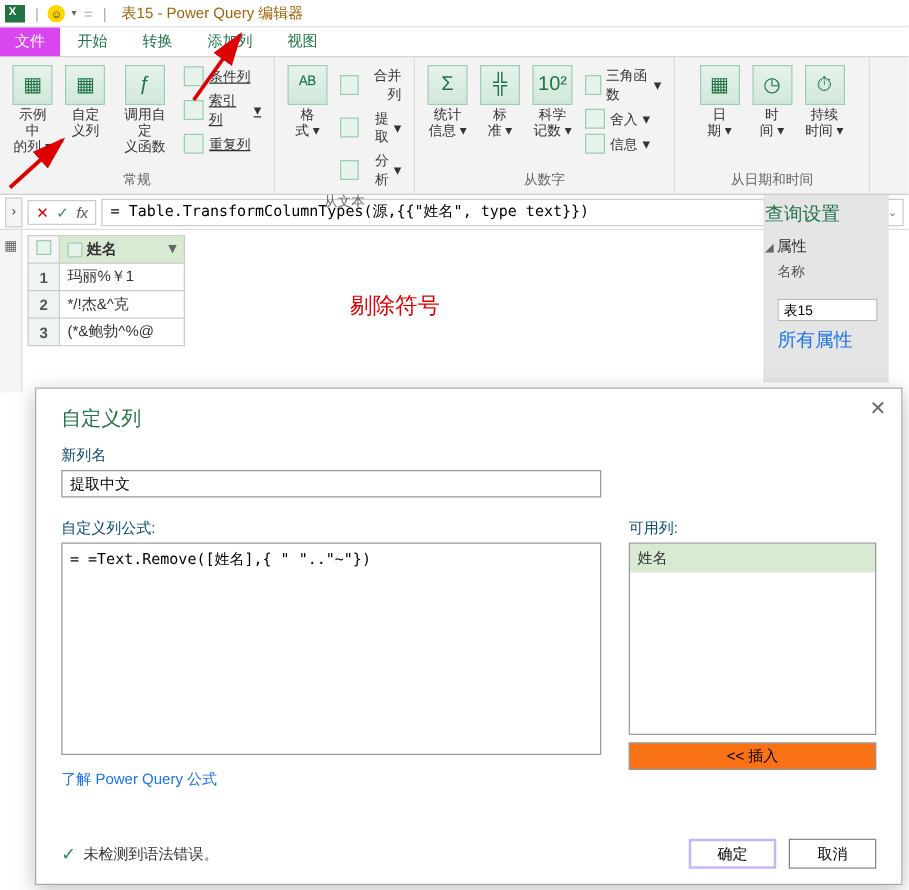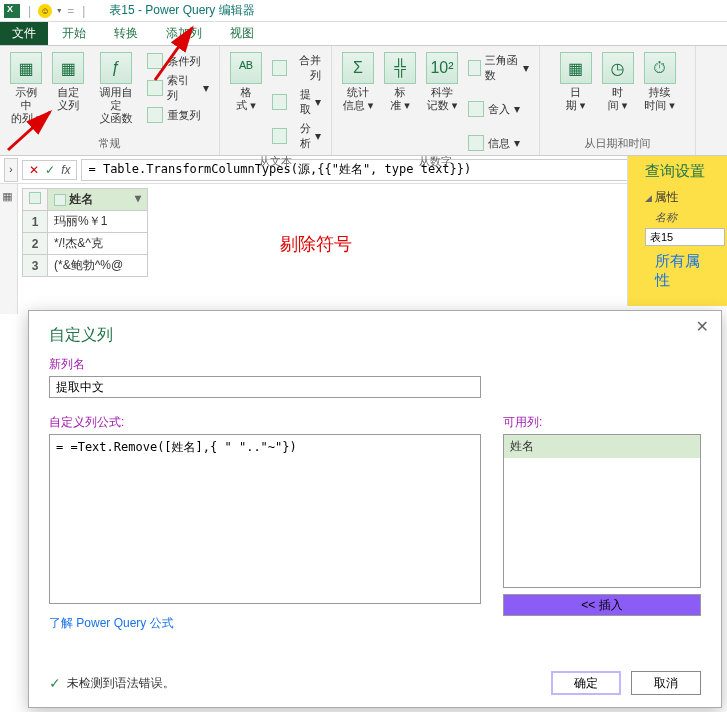--- a/index.html
+++ b/index.html
@@ -5,26 +5,26 @@
   * { box-sizing: border-box; font-family: "Microsoft YaHei", "Segoe UI", Arial, sans-serif; }
   body { margin: 0; width: 727px; height: 712px; background: #fff; font-size: 12px; color: #333; overflow: hidden; position: relative; }
 
   
   .titlebar { height: 22px; background: #fff; display: flex; align-items: center; padding: 0 4px; border-bottom: 1px solid #ddd; }
   .title-icon { width: 16px; height: 14px; background: #217346; margin-right: 4px; display: inline-block; position: relative; }
   .title-icon::after { content: "X"; color: #fff; font-size: 9px; font-weight: bold; position: absolute; left: 3px; top: 0; }
   .smiley { width: 14px; height: 14px; border-radius: 50%; background: #ffd500; margin: 0 3px; display: flex; align-items: center; justify-content: center; font-size: 9px; }
   .title-sep { color: #aaa; margin: 0 4px; }
   .dropdown-arrow { color: #666; font-size: 8px; margin: 0 2px; }
-  .title-text { color: #0f766e; margin-left: 20px; }
+  .title-text { color: #a16207; margin-left: 8px; }
 
   
   .tabs { height: 24px; background: #fff; display: flex; align-items: stretch; border-bottom: 1px solid #ccc; }
   .tab { padding: 0 14px; display: flex; align-items: center; color: #217346; cursor: pointer; }
-  .tab.file { background: #14532d; color: #fff; padding: 0 12px; }
+  .tab.file { background: #d946ef; color: #fff; padding: 0 12px; }
 
   
   .ribbon { height: 110px; background: #f3f3f3; border-bottom: 1px solid #ccc; display: flex; position: relative; }
   .ribbon-group { display: flex; flex-direction: column; align-items: center; border-right: 1px solid #ddd; padding: 4px 6px 0 6px; }
   .ribbon-group-body { display: flex; flex: 1; align-items: flex-start; gap: 2px; }
   .ribbon-group-label { color: #666; font-size: 11px; padding: 2px 0 4px; }
   .rbtn { display: flex; flex-direction: column; align-items: center; justify-content: flex-start; padding: 2px 4px; cursor: pointer; }
   .rbtn .big-icon { width: 32px; height: 32px; border: 1px solid #9ccfb0; background: linear-gradient(#e6f3eb,#d0e8d9); margin-bottom: 2px; display: flex; align-items: center; justify-content: center; font-size: 16px; color: #217346; }
   .rbtn-label { font-size: 11px; color: #333; text-align: center; line-height: 13px; }
   .mini-row { display: flex; align-items: center; gap: 4px; padding: 1px 4px; cursor: pointer; }
@@ -47,46 +47,46 @@
   table.data { border-collapse: collapse; font-size: 12px; }
   table.data th, table.data td { border: 1px solid #ccc; padding: 2px 6px; height: 20px; }
   table.data th.rowhdr { background: #eef5f0; width: 24px; text-align: center; color: #555; }
   table.data th.colhdr { background: #d9ead3; text-align: left; }
   table.data th.corner { background: #f5f5f5; width: 24px; }
   .hdr-icons { display:inline-flex; gap:2px; vertical-align: middle;}
   .hdr-ic { width:12px;height:12px;border:1px solid #9ccfb0;background:#e6f3eb;display:inline-block;}
   .red-label { color: #d00; font-size: 18px; position: absolute; left: 280px; top: 48px; font-family: "SimSun"; }
 
   
-  .right-pane { position: absolute; right: 0; top: 156px; width: 100px; border-left: 1px solid #ddd; padding: 6px 17px; background: #fde047; height: 150px;}
+  .right-pane { position: absolute; right: 16px; top: 156px; width: 100px; border-left: 1px solid #ddd; padding: 6px 0; background: #e5e5e5; height: 150px;}
   .rp-title { color: #217346; font-size: 15px; margin-bottom: 8px; }
   .rp-sub { color: #333; font-size: 12px; }
   .rp-sub::before { content: "◢ "; color: #666; font-size: 9px;}
-  .rp-label { color: #555; font-size: 11px; margin: 4px 0 3px 10px; font-style: italic;}
-  .rp-input { width: 80px; border: 1px solid #bbb; height: 18px; padding: 0 4px; font-size: 11px; margin-left:0;}
+  .rp-label { color: #555; font-size: 11px; margin: 4px 0 14px 10px;}
+  .rp-input { width: 80px; border: 1px solid #bbb; height: 18px; padding: 0 4px; font-size: 11px; margin-left:10px;}
   .rp-link { color: #1a73e8; font-size: 15px; margin: 6px 0 0 10px; display:block;}
 
   
   .arrow { position: absolute; pointer-events: none; }
   .arrow svg { overflow: visible; }
 
   
   .dialog { position: absolute; left: 28px; top: 310px; width: 694px; height: 398px; background: #fff; border: 1px solid #aaa; box-shadow: 0 4px 16px rgba(0,0,0,.25); padding: 14px 20px 12px 20px; }
   .dlg-close { position: absolute; right: 6px; top: 4px; font-size: 16px; color: #666; cursor: pointer; padding: 2px 6px; }
   .dlg-title { font-size: 16px; color: #217346; font-weight: 400; margin-bottom: 10px; }
-  .dlg-label { font-size: 12px; color: #a21caf; margin: 6px 0 3px; }
+  .dlg-label { font-size: 12px; color: #0c4a6e; margin: 6px 0 3px; }
   .dlg-input { width: 432px; height: 22px; border: 1px solid #999; padding: 0 6px; font-size: 12px; }
   .dlg-row { display: flex; gap: 22px; }
   .dlg-col-left { width: 432px; }
   .dlg-col-right { flex: 1; }
   .dlg-textarea { width: 432px; height: 170px; border: 1px solid #999; padding: 4px 6px; font-family: Consolas, monospace; font-size: 12px; resize: none; }
   .dlg-listbox { width: 198px; height: 154px; border: 1px solid #999; overflow: auto; }
   .dlg-listitem { padding: 3px 6px; font-size: 12px; }
   .dlg-listitem.sel { background: #d9ead3; }
-  .dlg-insert { width: 198px; height: 22px; margin-top: 6px; border: 1px solid #999; background: #8b5cf6; font-size: 12px; cursor:pointer;}
+  .dlg-insert { width: 198px; height: 22px; margin-top: 6px; border: 1px solid #999; background: #f97316; font-size: 12px; cursor:pointer;}
   .dlg-link { color: #1a73e8; font-size: 12px; margin-top: 8px; display: inline-block; }
   .dlg-footer { position: absolute; bottom: 12px; left: 20px; right: 20px; display: flex; align-items: center; }
   .dlg-status { display: flex; align-items: center; gap: 6px; font-size: 12px; color: #333; }
   .check { color: #2e8b57; font-size: 14px; }
   .dlg-buttons { margin-left: auto; display: flex; gap: 10px; }
   .dlg-btn { width: 70px; height: 24px; border: 1px solid #888; background: #fff; font-size: 12px; cursor: pointer; }
   .dlg-btn.primary { border: 2px solid #c4b5fd; }
 </style>
 </head>
 <body>
@@ -118,21 +118,21 @@
         <div class="rbtn-label"><span>示例中</span><br><span>的列</span> ▾</div>
       </div>
       <div class="rbtn">
         <div class="big-icon">▦</div>
         <div class="rbtn-label"><span>自定</span><br><span>义列</span></div>
       </div>
       <div class="rbtn">
         <div class="big-icon">ƒ</div>
         <div class="rbtn-label"><span>调用自定</span><br><span>义函数</span></div>
       </div>
-      <div style="display:flex;flex-direction:column;gap:2px;padding-top:2px;">
+      <div style="display:flex;flex-direction:column;gap:2px;padding-top:2px;text-decoration:underline;">
         <div class="mini-row">
             <span class="mini-icon"></span>
             <span class="mini-text">条件列</span>
           </div>
         <div class="mini-row"><span class="mini-icon"></span><span class="mini-text">索引列</span> ▾</div>
         <div class="mini-row">
             <span class="mini-icon"></span>
             <span class="mini-text">重复列</span>
           </div>
       </div>
@@ -165,21 +165,21 @@
         <div class="rbtn-label"><span>统计</span><br><span>信息</span> ▾</div>
       </div>
       <div class="rbtn">
         <div class="big-icon">╬</div>
         <div class="rbtn-label"><span>标</span><br><span>准</span> ▾</div>
       </div>
       <div class="rbtn">
         <div class="big-icon">10²</div>
         <div class="rbtn-label"><span>科学</span><br><span>记数</span> ▾</div>
       </div>
-      <div style="display:flex;flex-direction:column;gap:16px;padding-top:2px;">
+      <div style="display:flex;flex-direction:column;gap:2px;padding-top:2px;">
         <div class="mini-row"><span class="mini-icon"></span><span class="mini-text">三角函数</span> ▾</div>
         <div class="mini-row"><span class="mini-icon"></span><span class="mini-text">舍入</span> ▾</div>
         <div class="mini-row"><span class="mini-icon"></span><span class="mini-text">信息</span> ▾</div>
       </div>
     </div>
     <div class="ribbon-group-label">从数字</div>
   </div>
 
   <div class="ribbon-group" style="width:156px;">
     <div class="ribbon-group-body">

